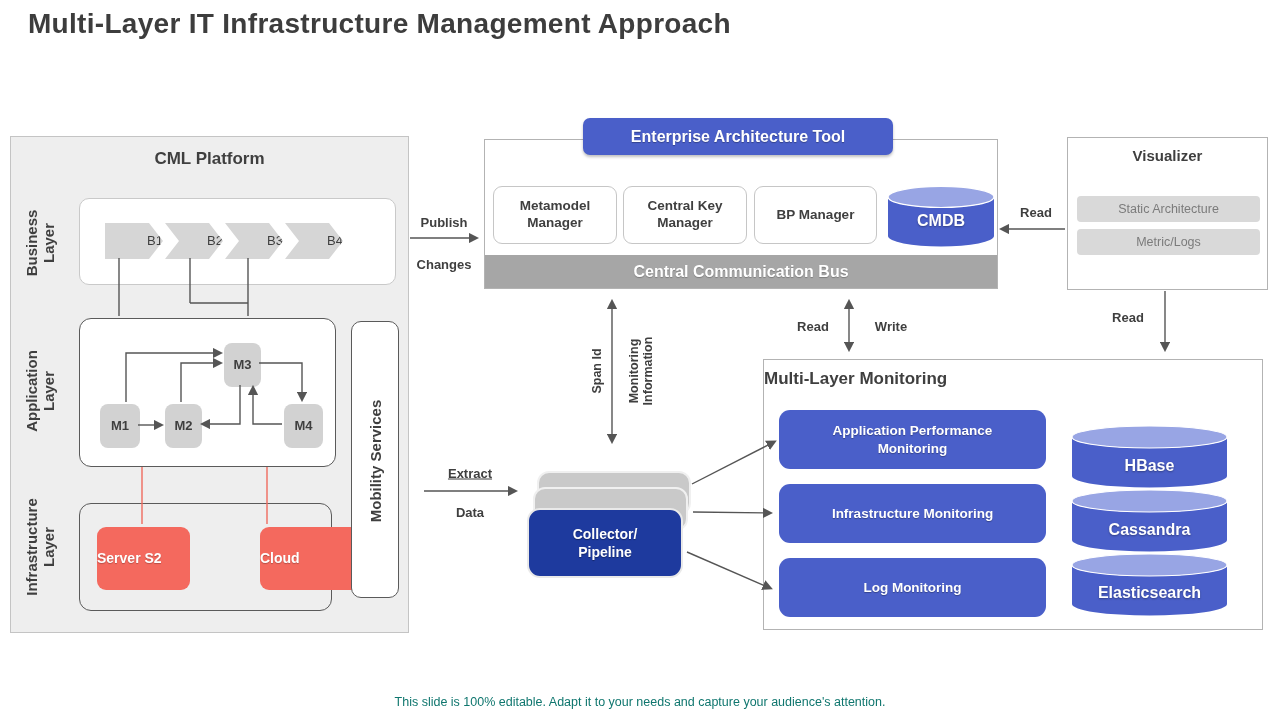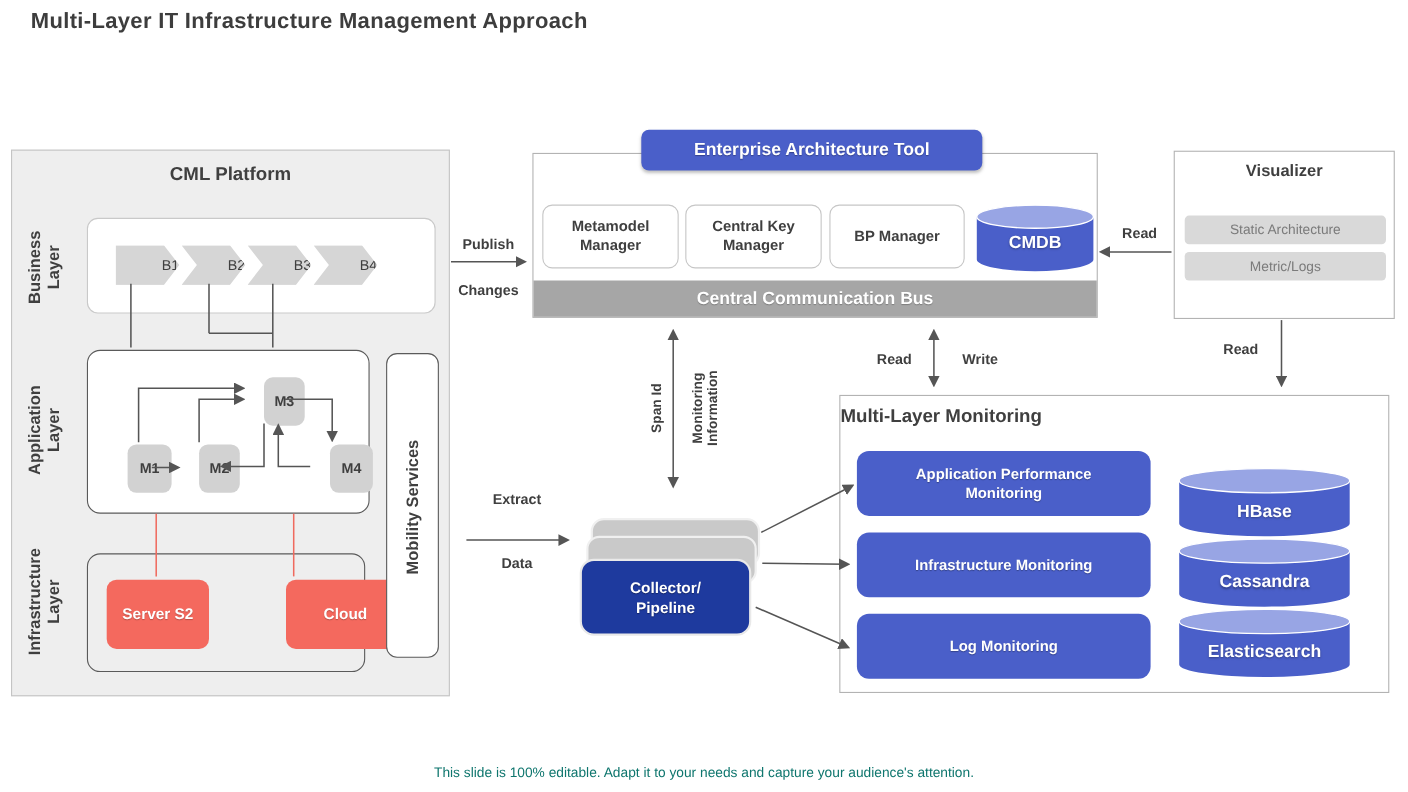--- a/index.html
+++ b/index.html
@@ -1,36 +1,36 @@
 <!DOCTYPE html>
 <html><head>
 <meta charset="utf-8">
 <style>
   * { margin:0; padding:0; box-sizing:border-box; }
   body { font-family:"Liberation Sans", sans-serif; background:#ffffff; }
   .stage { position:relative; width:1280px; height:720px; background:#ffffff; overflow:hidden; }
   .abs { position:absolute; }
 
-  .slide-title { left:28px; top:8px; font-size:20px; font-weight:700; color:#3d3d3d; letter-spacing:.3px; }
+  .slide-title { left:28px; top:8px; font-size:28px; font-weight:700; color:#3d3d3d; letter-spacing:.3px; }
   .footer { left:0; right:0; top:695px; text-align:center; font-size:12.5px; color:#0f766e; }
 
   
   .cml-panel { left:10px; top:136px; width:399px; height:497px; background:#eeeeee; border:1px solid #c4c4c4; }
   .cml-title { left:0; right:0; top:12px; text-align:center; font-size:17px; font-weight:700; color:#3f3f3f; }
   .vlabel { position:absolute; transform:translate(-50%,-50%) rotate(-90deg); text-align:center; font-weight:700; color:#3f3f3f; line-height:1.12; }
   .white-round { background:#ffffff; border:1px solid #c9c9c9; border-radius:10px; }
   .dark-round { background:#ffffff; border:1px solid #5a5a5a; border-radius:12px; }
   .chev { position:absolute; top:0; width:58px; height:36px; background:#d6d6d6; color:#3f3f3f;
           font-weight:400; font-size:13px; line-height:36px; text-align:right; }
   .chev.first { clip-path:polygon(0 0, calc(100% - 14px) 0, 100% 50%, calc(100% - 14px) 100%, 0 100%); }
   .chev.notch { clip-path:polygon(0 0, calc(100% - 14px) 0, 100% 50%, calc(100% - 14px) 100%, 0 100%, 14px 50%); padding-left:8px; }
   .module { position:absolute; background:#d2d2d2; border-radius:8px; color:#3f3f3f;
-            font-weight:700; font-size:13px; text-align:center; line-height:44px;margin-left:16px; }
+            font-weight:700; font-size:13px; text-align:center; line-height:44px; }
   .redbox { position:absolute; background:#f4695e; border-radius:9px; color:#ffffff; font-weight:700;
-            font-size:14px; text-align:center; line-height:63px; text-shadow:0 1px 1px rgba(0,0,0,.25); }
+            font-size:14px; text-align:left; line-height:63px; text-shadow:0 1px 1px rgba(0,0,0,.25); }
 
   
   .ea-box { left:484px; top:139px; width:514px; height:150px; background:#ffffff; border:1px solid #b3b3b3; }
   .ea-banner { left:583px; top:118px; width:310px; height:37px; background:#4a5fc9; border-radius:7px;
                color:#fff; font-weight:700; font-size:16px; text-align:center; line-height:37px;
                text-shadow:0 1px 1px rgba(0,0,0,.3); box-shadow:0 2px 3px rgba(0,0,0,.25); z-index:3; }
   .mgr { position:absolute; top:46px; height:58px; background:#ffffff; border:1px solid #c6c6c6; border-radius:9px;
          display:flex; align-items:center; justify-content:center; text-align:center;
          font-weight:700; font-size:13.5px; color:#3f3f3f; padding:0 8px; line-height:1.25; }
   .bus { left:0; top:115px; width:512px; height:33px; background:#a6a6a6; color:#ffffff; font-weight:700;
@@ -155,21 +155,21 @@
 
   <div class="abs stack-card" style="left:537px; top:471px; width:154px; height:44px;"></div>
   <div class="abs stack-card" style="left:533px; top:487px; width:155px; height:44px;"></div>
   <div class="abs collector">
     <span>Collector/</span>
     <span>Pipeline</span>
   </div>
 
   <div class="lbl" style="left:444px; top:222px;">Publish</div>
   <div class="lbl" style="left:444px; top:264px;">Changes</div>
-  <div class="lbl" style="left:470px; top:454px;">Extract</div>
+  <div class="lbl" style="left:470px; top:473px;text-decoration:underline;">Extract</div>
   <div class="lbl" style="left:470px; top:512px;">Data</div>
   <div class="lbl" style="left:813px; top:326px;">Read</div>
   <div class="lbl" style="left:891px; top:326px;">Write</div>
   <div class="lbl" style="left:1036px; top:212px;">Read</div>
   <div class="lbl" style="left:1128px; top:317px;">Read</div>
   <div class="vlabel" style="left:597px; top:371px; white-space:nowrap; font-size:12.5px;">Span Id</div>
   <div class="vlabel" style="left:641px; top:371px; width:84px; font-size:12.5px;">Monitoring Information</div>
 
   <div class="abs footer">This slide is 100% editable. Adapt it to your needs and capture your audience's attention.</div>
 

